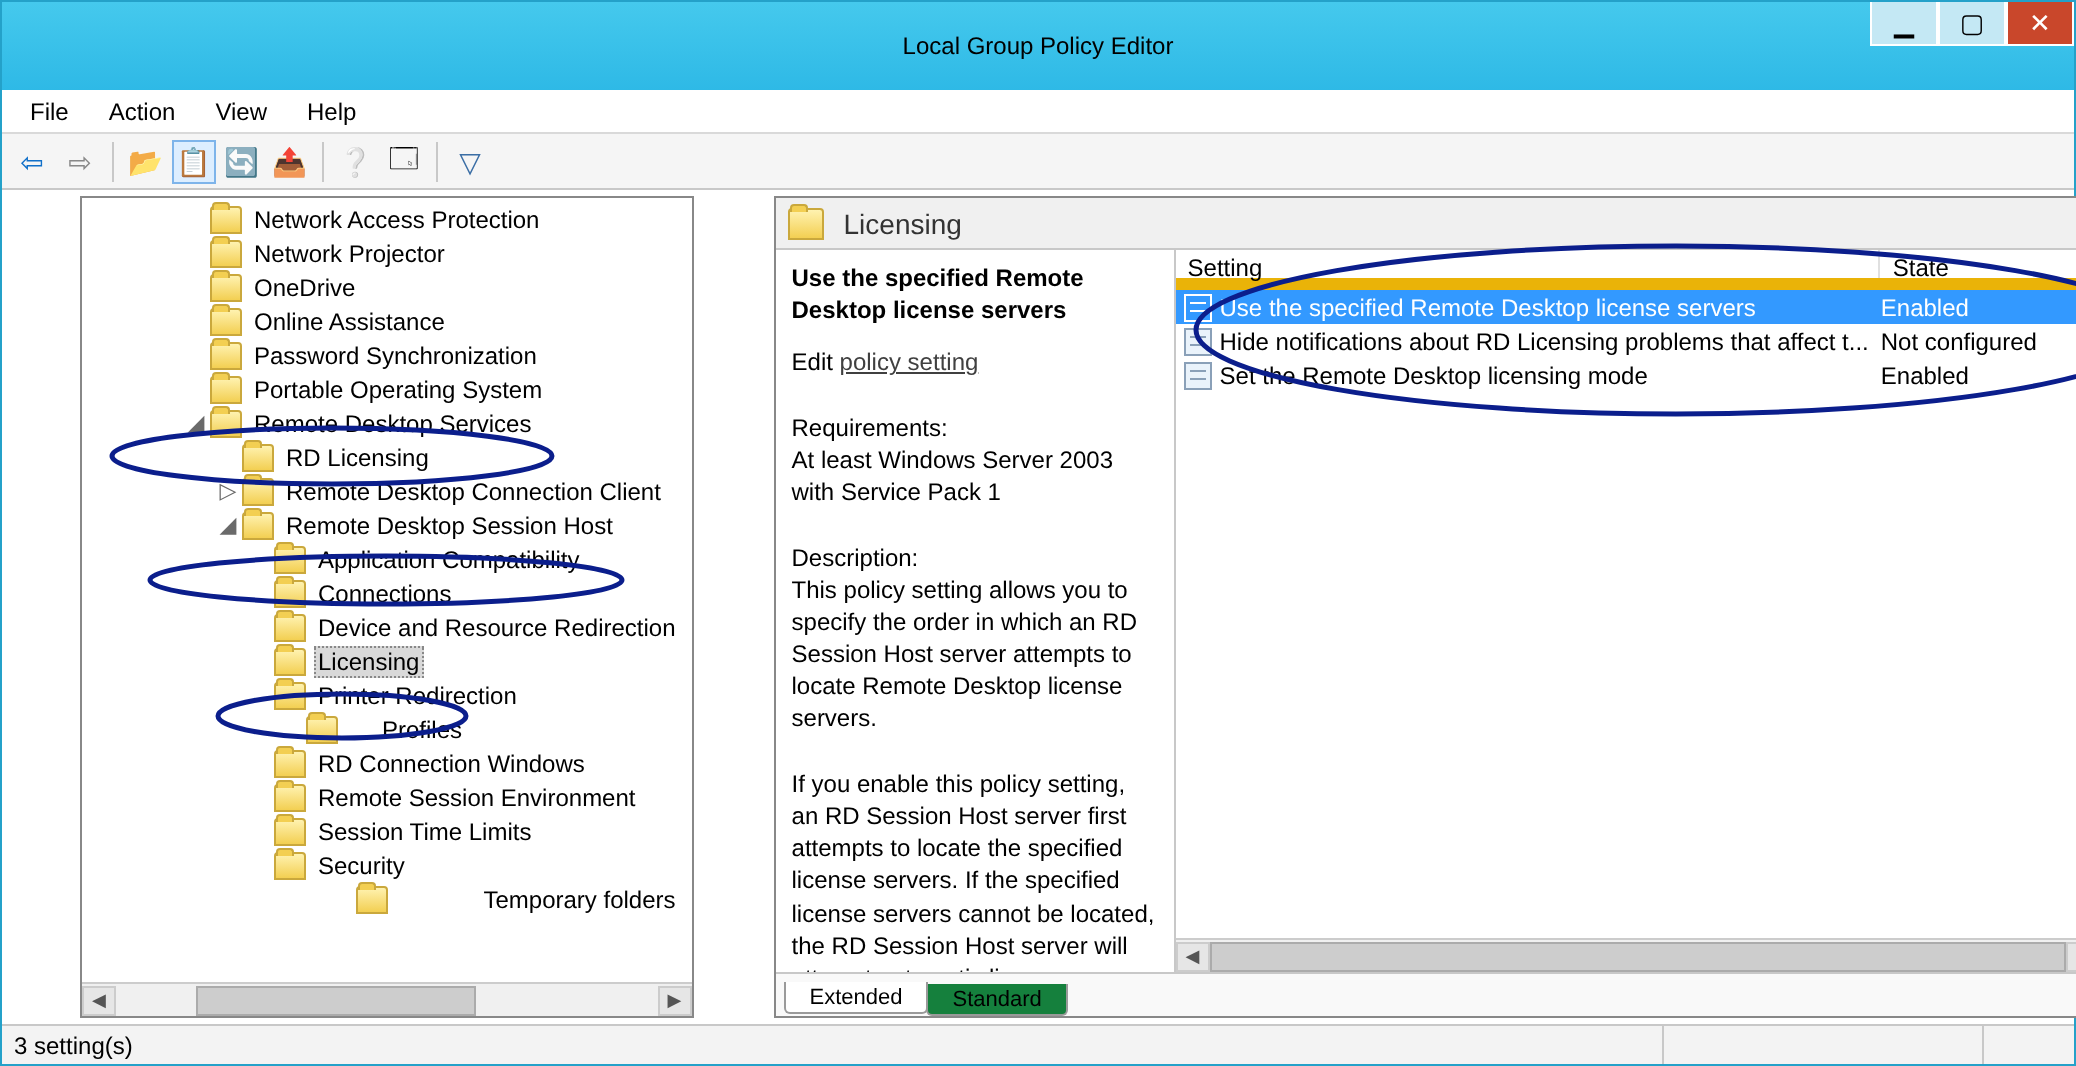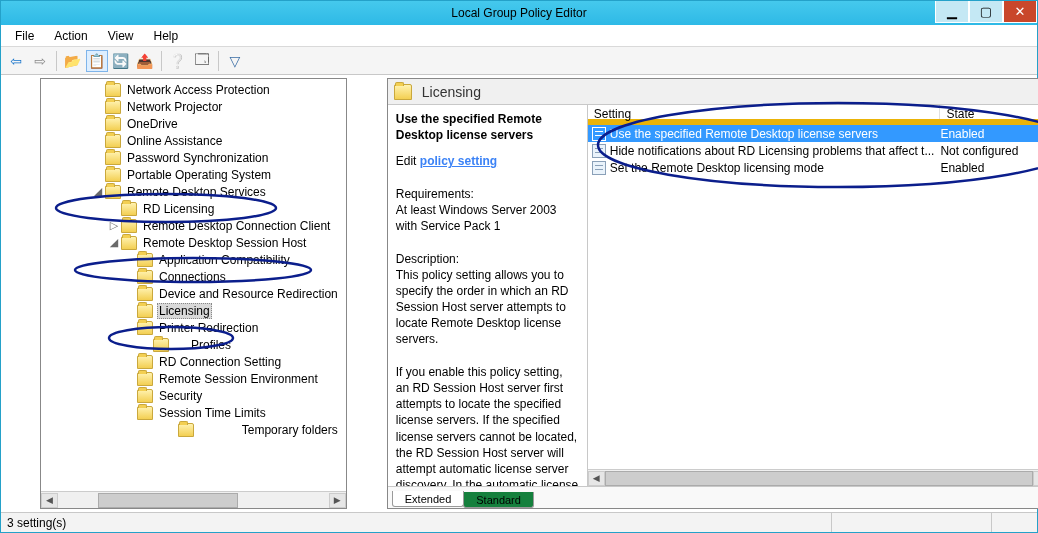--- a/index.html
+++ b/index.html
@@ -14,21 +14,21 @@
   .window {
     width: 1038px;
     height: 533px;
     border: 1px solid #24a1c9;
     display: flex;
     flex-direction: column;
     background: #fff;
     position: relative;
   }
   .titlebar {
-    height: 24px;
+    height: 44px;
     background: linear-gradient(#45c9ed,#2eb9e6);
     display: flex;
     align-items: center;
     justify-content: center;
     position: relative;
     color: #000;
     font-size: 12px;
   }
   .titlebar .title { font-family: "Segoe UI", sans-serif; }
   .winbtns {
@@ -133,21 +133,21 @@
   .detail-body { flex:1; display:flex; min-height:0; }
   .info-col {
     width:200px;
     border-right:1px solid #c8c8c8;
     padding:6px 8px;
     overflow:hidden;
     font-size:12px;
     line-height:1.35;
   }
   .info-col .pol-title{ font-weight:bold; margin-bottom:10px;}
-  .info-col a{ color:#3b82f6; text-decoration:underline;font-weight:bold; }
+  .info-col a{ color:#404040; text-decoration:underline; }
   .list-col { flex:1; display:flex; flex-direction:column; min-height:0;}
   .colheaders{
     height:20px; display:flex; border-bottom:6px solid #eab308;
     background:#fff;
   }
   .colheaders .ch{
     border-right:1px solid #e0e0e0;
     padding:2px 6px;
     font-size:12px;
   }
@@ -307,36 +307,36 @@
             <span class="tree-label">Printer Redirection</span>
           </div>
           <div class="tree-item" style="padding-left: 80px; gap: 16px;">
             <span class="tw"></span>
             <span class="folder-icon"></span>
             <span class="tree-label">Profiles</span>
           </div>
           <div class="tree-item" style="padding-left: 80px;">
             <span class="tw"></span>
             <span class="folder-icon"></span>
-            <span class="tree-label">RD Connection Setting</span>
+            <span class="tree-label">RD Connection Windows</span>
           </div>
           <div class="tree-item" style="padding-left: 80px;">
             <span class="tw"></span>
             <span class="folder-icon"></span>
             <span class="tree-label">Remote Session Environment</span>
           </div>
           <div class="tree-item" style="padding-left: 80px;">
             <span class="tw"></span>
             <span class="folder-icon"></span>
+            <span class="tree-label">Session Time Limits</span>
+          </div>
+          <div class="tree-item" style="padding-left: 80px;">
+            <span class="tw"></span>
+            <span class="folder-icon"></span>
             <span class="tree-label">Security</span>
-          </div>
-          <div class="tree-item" style="padding-left: 80px;">
-            <span class="tw"></span>
-            <span class="folder-icon"></span>
-            <span class="tree-label">Session Time Limits</span>
           </div>
           <div class="tree-item" style="padding-left: 80px; justify-content: space-between;">
             <span class="tw"></span>
             <span class="folder-icon"></span>
             <span class="tree-label">Temporary folders</span>
           </div>
         </div>
       <div class="hscroll">
         <div class="btn">◀</div>
         <div class="track">

